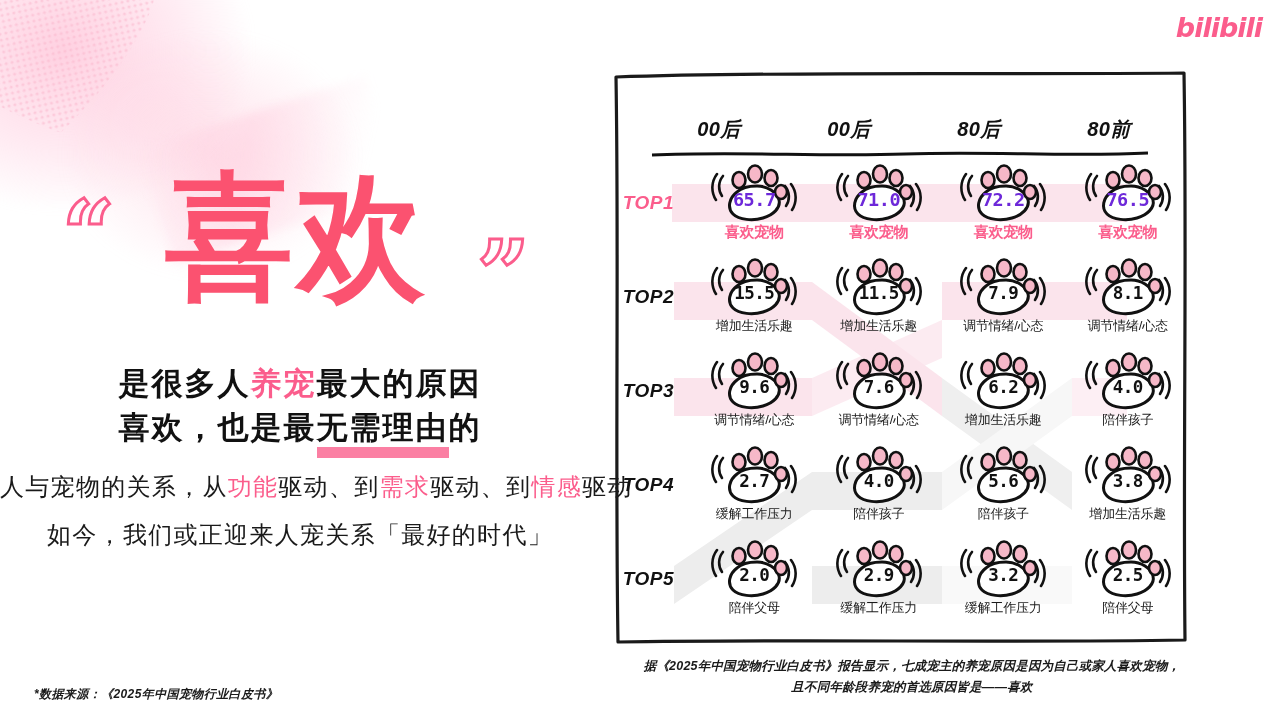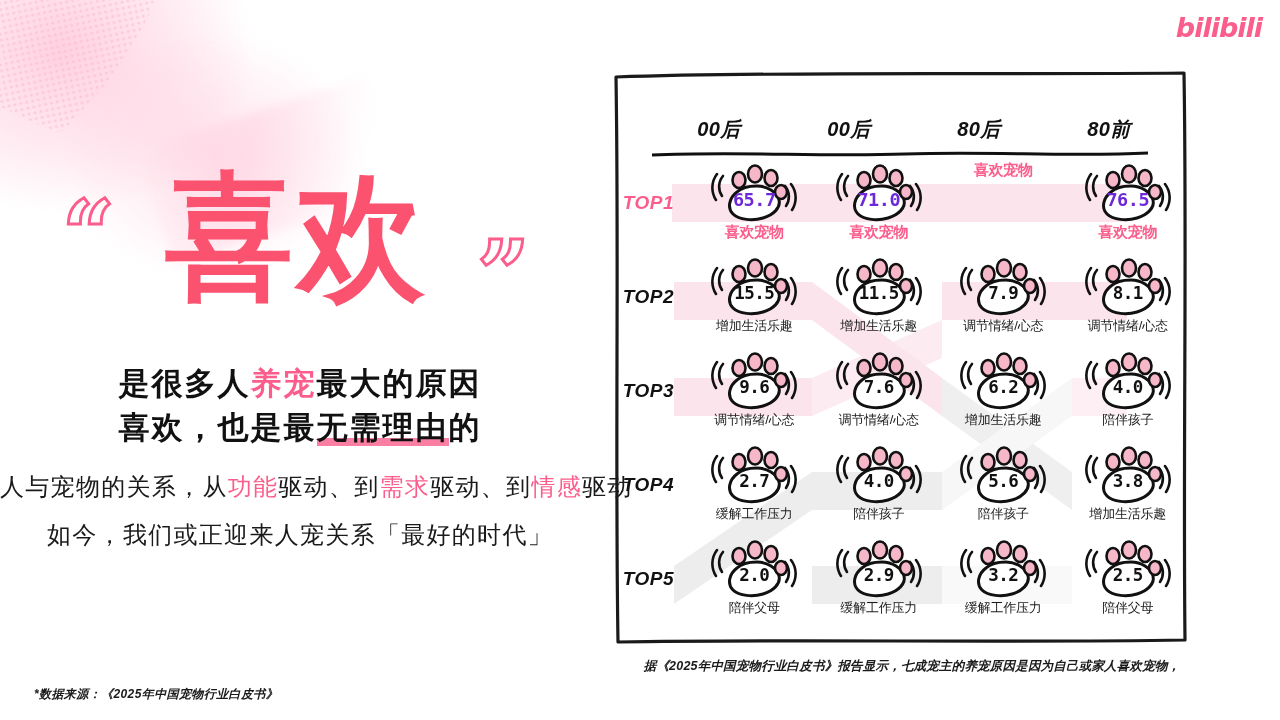--- a/index.html
+++ b/index.html
@@ -136,21 +136,21 @@
     font-size: 31px;
     font-weight: 800;
     color: #111111;
     letter-spacing: 2px;
     line-height: 1.42;
     white-space: nowrap;
   }
   .sub-line .pink { color: #FB5D8C; }
   .sub-line .hl {
     background: linear-gradient(to top, #FB7FA3 0%, #FB7FA3 22%, rgba(255,255,255,0) 22%);
-    padding-bottom: 1px;
+    padding-bottom: 13px;
   }
 
   #tail-lines {
     position: absolute;
     left: 0;
     top: 463px;
     width: 600px;
     text-align: center;
   }
   .tail-line {
@@ -477,20 +477,36 @@
                 <ellipse cx="28" cy="20" rx="6.5" ry="8" fill="#F6B8C8" stroke="#111" stroke-width="2.6"></ellipse>
                 <ellipse cx="44" cy="14" rx="7" ry="8.5" fill="#F6B8C8" stroke="#111" stroke-width="2.6"></ellipse>
                 <ellipse cx="60" cy="18" rx="6.5" ry="8" fill="#F6B8C8" stroke="#111" stroke-width="2.6"></ellipse>
                 <ellipse cx="70" cy="32" rx="6" ry="7" fill="#F6B8C8" stroke="#111" stroke-width="2.6"></ellipse>
               </svg>
               <div class="paw-value">71.0</div>
             </div>
             <div class="cell-label">喜欢宠物</div>
           </div>
           <div class="cell">
+            <div class="paw-wrap">
+              <svg width="86" height="62" viewBox="0 0 86 62">
+                <g stroke="#111" stroke-width="2.6" stroke-linecap="round" fill="none">
+                  <path d="M12 16 C 7 22, 7 30, 11 36"></path>
+                    <path d="M6 14 C 0 22, 0 32, 5 40"></path>
+                  <path d="M74 26 C 79 32, 79 40, 75 46"></path>
+                    <path d="M80 24 C 86 32, 86 42, 81 50"></path>
+                </g>
+                <path d="M26 32 C 18 38, 16 48, 22 54 C 28 60, 42 61, 52 58 C 62 55, 70 48, 68 40 C 66 32, 56 26, 46 26 C 36 26, 30 28, 26 32 Z" fill="#fff" stroke="#111" stroke-width="3"></path>
+                <ellipse cx="28" cy="20" rx="6.5" ry="8" fill="#F6B8C8" stroke="#111" stroke-width="2.6"></ellipse>
+                <ellipse cx="44" cy="14" rx="7" ry="8.5" fill="#F6B8C8" stroke="#111" stroke-width="2.6"></ellipse>
+                <ellipse cx="60" cy="18" rx="6.5" ry="8" fill="#F6B8C8" stroke="#111" stroke-width="2.6"></ellipse>
+                <ellipse cx="70" cy="32" rx="6" ry="7" fill="#F6B8C8" stroke="#111" stroke-width="2.6"></ellipse>
+              </svg>
+              <div class="paw-value">72.2</div>
+            </div>
             <div class="cell-label">喜欢宠物</div>
           </div>
           <div class="cell">
             <div class="paw-wrap">
               <svg width="86" height="62" viewBox="0 0 86 62">
                 <g stroke="#111" stroke-width="2.6" stroke-linecap="round" fill="none">
                   <path d="M12 16 C 7 22, 7 30, 11 36"></path>
                     <path d="M6 14 C 0 22, 0 32, 5 40"></path>
                   <path d="M74 26 C 79 32, 79 40, 75 46"></path>
                     <path d="M80 24 C 86 32, 86 42, 81 50"></path>
@@ -835,13 +851,14 @@
           </div>
         </div>
       </div>
 
     </div>
   </div>
 </div>
 
 <div id="chart-caption">
   <div class="caption-line">据《2025年中国宠物行业白皮书》报告显示，七成宠主的养宠原因是因为自己或家人喜欢宠物，</div>
+  <div class="caption-line">且不同年龄段养宠的首选原因皆是——喜欢</div>
 </div>
 
 </body></html>

